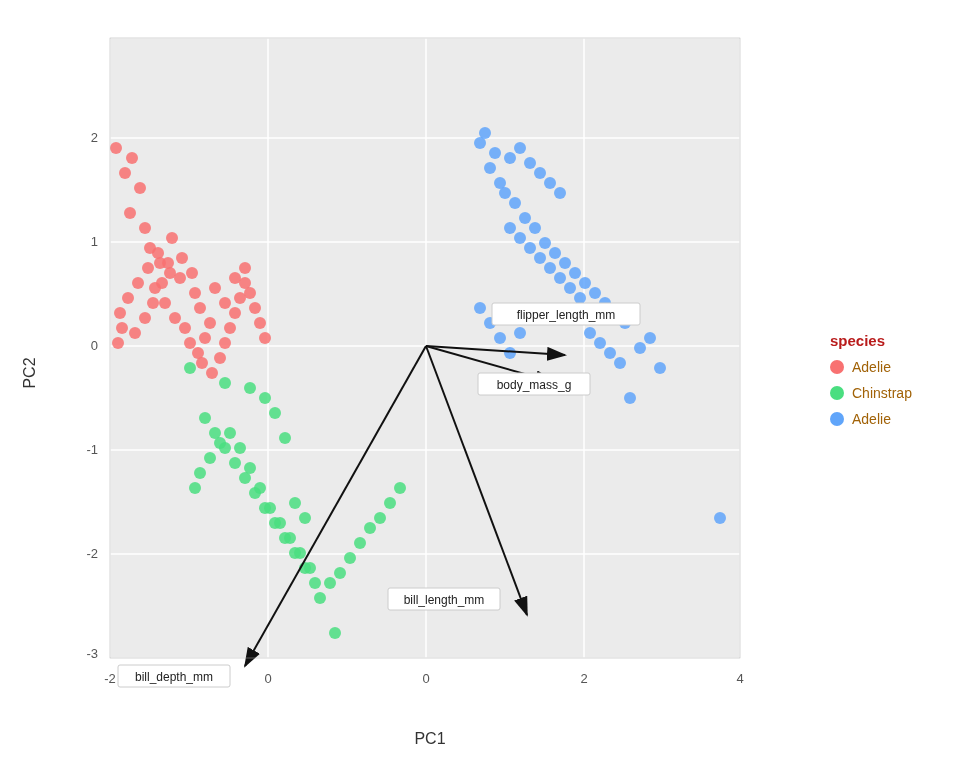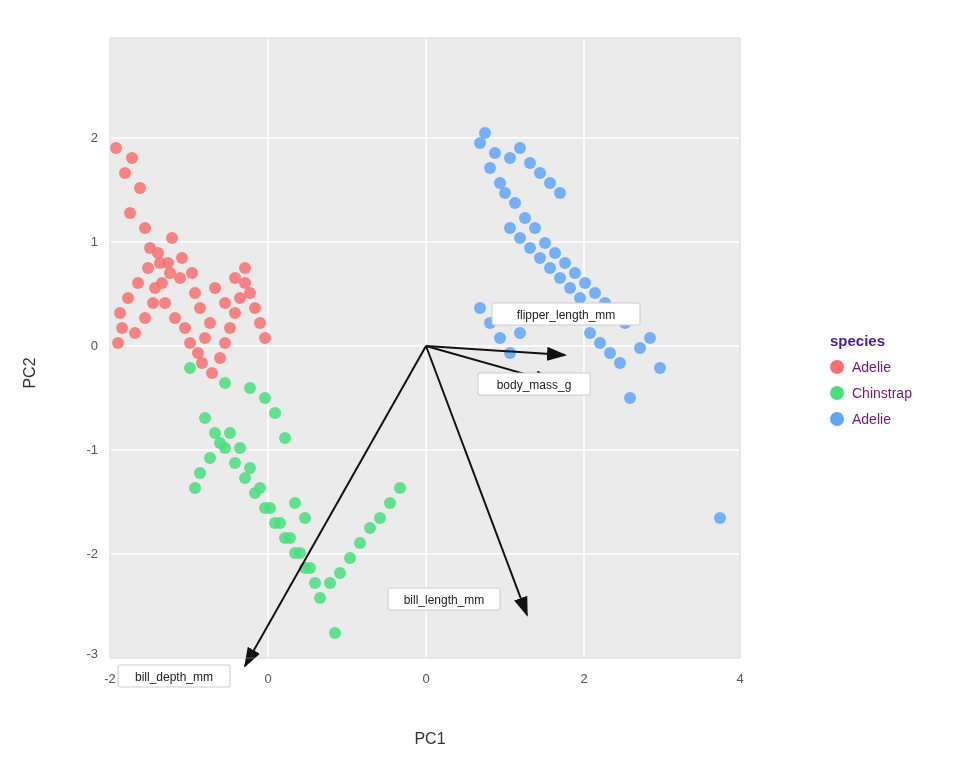--- a/index.html
+++ b/index.html
@@ -48,38 +48,38 @@
     }
     .legend {
       display: flex;
       flex-direction: column;
       padding: 15px 20px;
       min-width: 140px;
     }
     .legend-title {
       font-size: 15px;
       font-weight: bold;
-      color: #4c1d95;
+      color: #b91c1c;
       margin-bottom: 10px;
     }
     .legend-item {
       display: flex;
       align-items: center;
       margin-bottom: 10px;
       cursor: default;
     }
     .legend-dot {
       width: 14px;
       height: 14px;
       border-radius: 50%;
       margin-right: 8px;
     }
     .legend-label {
       font-size: 14px;
-      color: #701a75;
+      color: #a16207;
     }
   </style>
 </head>
 <body>
 
 <div class="chart-container">
   <div class="plot-area">
     <div style="display:flex;flex-direction:row;align-items:center;width:100%;flex:1;">
 
       <div style="display:flex;align-items:center;justify-content:center;width:40px;height:100%;">

